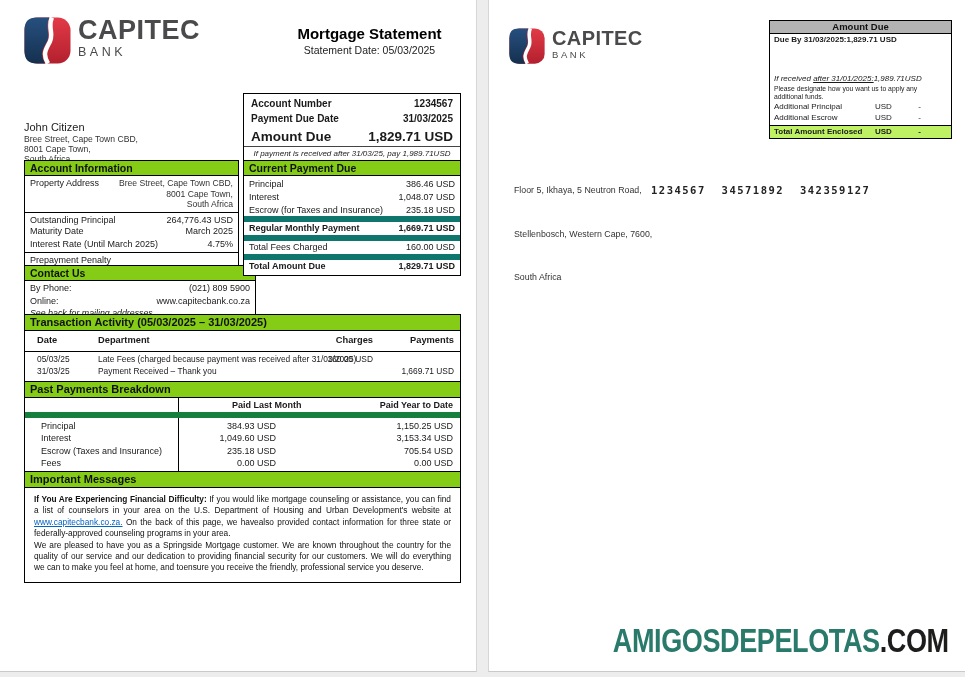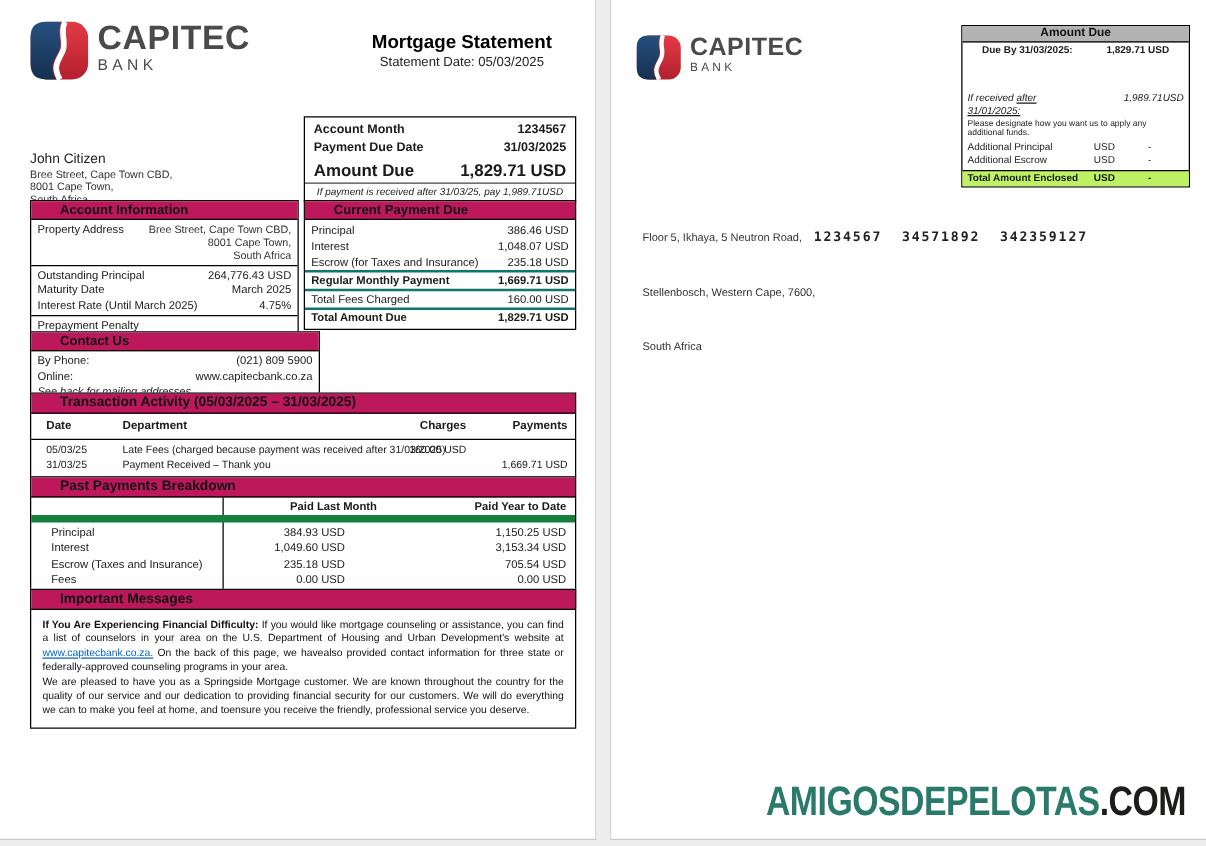--- a/index.html
+++ b/index.html
@@ -37,21 +37,21 @@
   .summary-box .row.big{font-size:13.5px;line-height:17px;padding-top:2px;}
   .summary-box .note{border-top:1px solid #444;font-style:italic;font-size:8px;text-align:center;padding:2px 2px 3px;color:#222;}
 
   
   .addressee{position:absolute;left:24px;top:121px;}
   .addressee .nm{font-size:11px;color:#222;margin-bottom:1px;}
   .addressee .ln{font-size:8.6px;line-height:10px;color:#333;}
 
   
   .box{position:absolute;border:1.5px solid #000;box-sizing:border-box;background:#fff;}
-  .bar{background:#be185d;border-bottom:1.5px solid #000;font-weight:bold;padding:1px 23px;color:#111;}
+  .bar{background:#84cc16;border-bottom:1.5px solid #000;font-weight:bold;padding:1px 5px;color:#111;}
   .bar-sm{font-size:10.5px;line-height:12px;}
   .bar-lg{font-size:11px;line-height:13px;}
 
   
   .acct-box{left:24px;top:160px;width:215px;}
   .kv{display:flex;justify-content:space-between;font-size:9px;line-height:11px;padding:0 5px;}
   .kv .v{text-align:right;}
   .prop{display:flex;justify-content:space-between;padding:2px 5px 2px;border-bottom:1px solid #000;}
   .prop .k{font-size:9px;}
   .prop .v{font-size:8.6px;line-height:10.5px;text-align:right;color:#333;}
@@ -61,21 +61,21 @@
 
   
   .contact-box{left:24px;top:265px;width:232px;}
   .contact-box .kv{line-height:12.5px;}
   .contact-note{font-style:italic;font-size:8.8px;padding:1px 5px 2px;}
 
   
   .cpd-box{left:243px;top:160px;width:218px;}
   .cpd-row{display:flex;justify-content:space-between;font-size:9px;line-height:12.8px;padding:0 5px;}
   .cpd-row.bold{font-weight:bold;}
-  .cpd-row.b{border-bottom:2px solid #0f766e;}
+  .cpd-row.b{border-bottom:6px solid #0f766e;}
 
   
   .tx-box{left:24px;top:314px;width:437px;}
   .tx-head{position:relative;height:16px;margin-top:4px;font-weight:bold;font-size:9.3px;}
   .tx-head .h-date{position:absolute;left:12px;}
   .tx-head .h-desc{position:absolute;left:73px;}
   .tx-head .h-chg{position:absolute;right:87px;}
   .tx-head .h-pay{position:absolute;right:6px;}
   .tx-rows{border-top:1px solid #000;padding:2px 0 3px;}
   .tx-row{position:relative;height:12px;font-size:8.4px;}
@@ -100,21 +100,21 @@
 
   
   .im-box{left:24px;top:471px;width:437px;}
   .im-body{font-size:8.3px;line-height:11.4px;text-align:justify;padding:6px 9px 8px;color:#111;}
   .im-body .lead{font-weight:bold;}
   .im-link{color:#0563c1;text-decoration:underline;cursor:pointer;}
 
   
   .ad-box{left:280px;top:20px;width:183px;border:1.5px solid #000;}
   .ad-bar{background:#b3b3b3;border-bottom:1px solid #000;text-align:center;font-weight:bold;font-size:9.5px;line-height:12px;color:#111;}
-  .ad-row{display:flex;justify-content:center;font-size:8px;line-height:10.5px;padding:0 4px;gap:27px;}
+  .ad-row{display:flex;justify-content:flex-start;font-size:8px;line-height:10.5px;padding:0 4px;}
   .ad-row .bl{font-weight:bold;}
   .ad-row.ital{font-style:italic;margin-top:28px;}
   .ad-row.ital .ul{text-decoration:underline;}
   .ad-note{font-size:6.8px;line-height:7.6px;padding:1px 4px 2px;color:#222;}
   .ad-frow{position:relative;height:10.5px;font-size:8px;}
   .ad-frow .l{position:absolute;left:4px;top:0;}
   .ad-frow .cur{position:absolute;left:105px;top:0;}
   .ad-frow .val{position:absolute;right:30px;top:0;}
   .ad-total{position:relative;height:12px;font-size:8px;font-weight:bold;background:#bef264;border-top:1px solid #000;margin-top:2px;}
   .ad-total .l{position:absolute;left:4px;top:1px;}
@@ -156,21 +156,21 @@
     </span>
   </div>
 
   <div class="title-block">
     <div class="t">Mortgage Statement</div>
     <div class="d">Statement Date: 05/03/2025</div>
   </div>
 
   <div class="summary-box">
     <div class="row" style="margin-top:2px;">
-      <span>Account Month</span>
+      <span>Account Number</span>
       <span>1234567</span>
     </div>
     <div class="row">
       <span>Payment Due Date</span>
       <span>31/03/2025</span>
     </div>
     <div class="row big">
       <span>Amount Due</span>
       <span>1,829.71 USD</span>
     </div>

